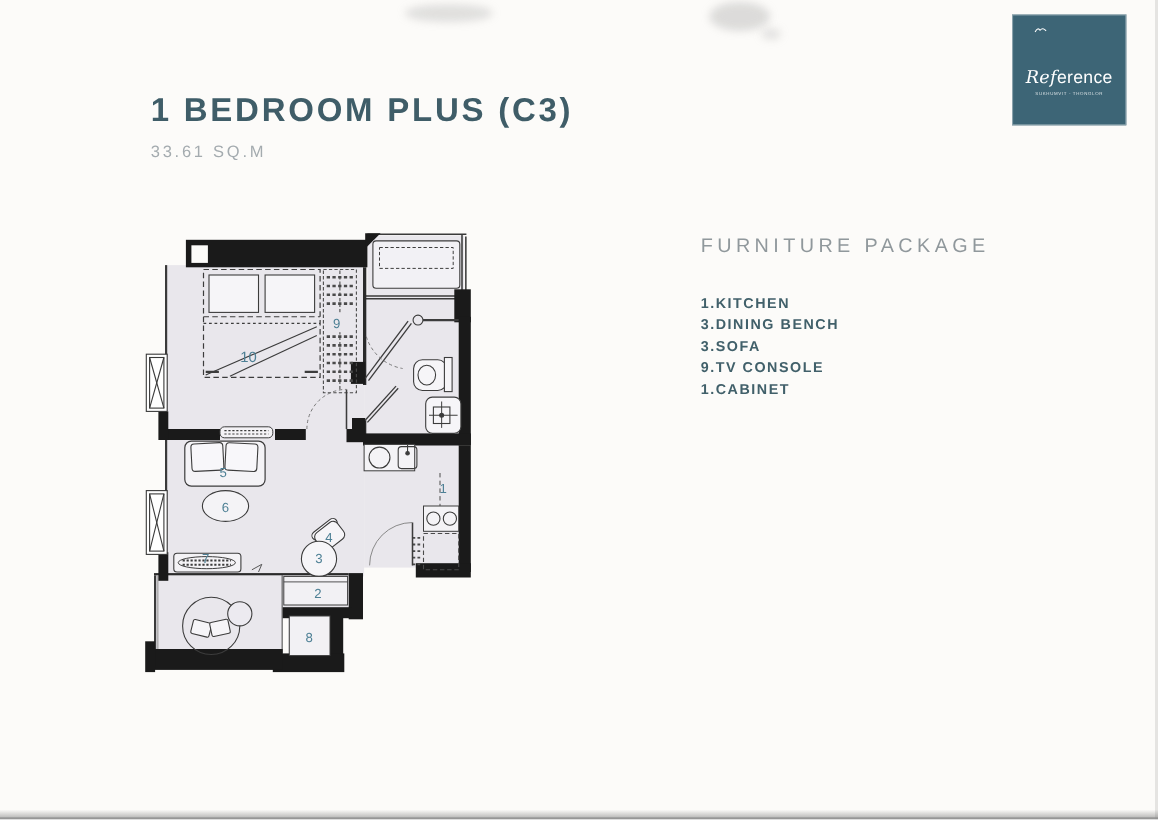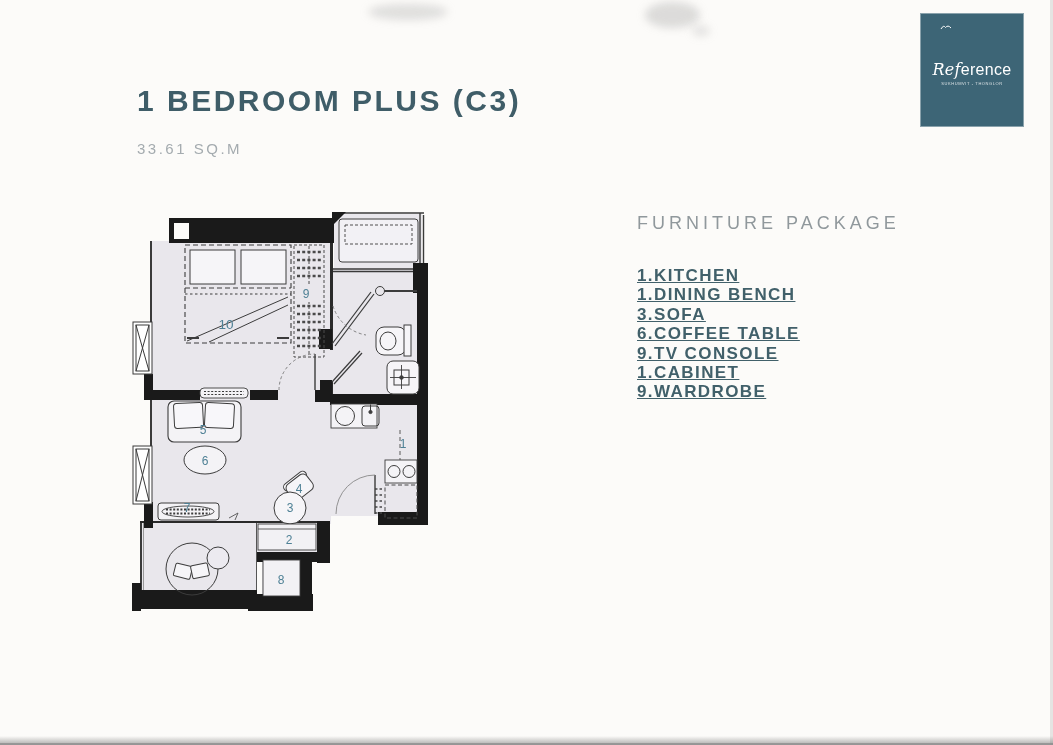--- a/index.html
+++ b/index.html
@@ -5,36 +5,36 @@
   :root{
     --title:#3f5d68; --subtitle:#a4abaf; --heading:#90989c; --list-text:#41606a;
     --plan-number:#4e8095; --wall:#1a1a1a; --floor:#e9e7ec; --logo-bg:#3d6576;
   }
   html,body{margin:0;padding:0;background:#e8e8e8;}
   .page{position:relative;width:1053px;height:745px;background:#fcfbf9;overflow:hidden;
         font-family:"Liberation Sans","DejaVu Sans",sans-serif;}
   
   .title-block{position:absolute;left:137px;top:84px;}
   .page-title{font-size:30px;font-weight:700;letter-spacing:2.5px;color:var(--title);}
-  .page-area{margin-top:22px;font-size:15px;font-weight:500;letter-spacing:2.5px;color:var(--subtitle);}
-  
-  .logo{position:absolute;left:920px;top:13px;width:104px;height:114px;background:var(--logo-bg);
+  .page-area{margin-top:12px;font-size:15px;font-weight:500;letter-spacing:2.5px;color:var(--subtitle);}
+  
+  .logo{position:absolute;left:920px;top:13px;width:104px;height:101px;background:var(--logo-bg);
         box-shadow:0 0 0 1px rgba(255,255,255,.4) inset;}
   .logo-inner{position:absolute;left:0;right:0;top:47px;text-align:center;color:#fff;}
   .logo-brand{font-size:16px;letter-spacing:.3px;}
   .logo-brand .ref{font-family:"DejaVu Serif","Liberation Serif",serif;font-style:italic;}
   .logo-brand .rest{font-family:"Liberation Sans",sans-serif;font-weight:300;}
   .logo-tagline{margin-top:2px;font-size:4px;letter-spacing:.6px;opacity:.8;}
   .logo-bird{position:absolute;left:20px;top:11px;}
   
   .furniture{position:absolute;left:637px;top:213px;}
   .furniture-heading{font-size:18px;font-weight:500;letter-spacing:4px;color:var(--heading);text-align:right;}
   .furniture-list{margin-top:32px;}
-  .furniture-item{font-size:17px;font-weight:600;letter-spacing:1.4px;color:var(--list-text);
-                  height:19.4px;line-height:19.4px;white-space:pre;text-decoration:underline;}
+  .furniture-item{font-size:13px;font-weight:600;letter-spacing:1.4px;color:var(--list-text);
+                  height:19.4px;line-height:19.4px;white-space:pre;}
   
   .plan-wrap{position:absolute;left:129px;top:208px;width:302px;height:407px;}
   svg .num{font-family:"Liberation Sans","DejaVu Sans",sans-serif;font-size:12px;font-weight:500;
            fill:var(--plan-number);text-anchor:middle;}
   svg .num-big{font-size:13.5px;}
   
   .smudge{position:absolute;border-radius:50%;filter:blur(4px);pointer-events:none;}
   .scan-bottom{position:absolute;left:0;right:0;bottom:0;height:9px;
       background:linear-gradient(to bottom,rgba(120,120,120,0),rgba(105,105,105,.55));}
   .scan-bottom-line{position:absolute;left:0;right:0;bottom:0;height:2px;background:#8f8f8f;opacity:.8;}
@@ -62,26 +62,24 @@
     <div class="logo-inner">
       <div class="logo-brand"><span class="ref">Ref</span><span class="rest">erence</span></div>
       <div class="logo-tagline">SUKHUMVIT - THONGLOR</div>
     </div>
   </div>
 
   <div class="furniture">
     <div class="furniture-heading">FURNITURE PACKAGE</div>
     <div class="furniture-list">
       <div class="furniture-item">1.KITCHEN</div>
-      <div class="furniture-item">1.DINING BENCH</div>
+      <div class="furniture-item">3.DINING BENCH</div>
       <div class="furniture-item">3.SOFA</div>
-      <div class="furniture-item">6.COFFEE TABLE</div>
       <div class="furniture-item">9.TV CONSOLE</div>
       <div class="furniture-item">1.CABINET</div>
-      <div class="furniture-item">9.WARDROBE</div>
     </div>
   </div>
 
   <div class="plan-wrap">
   <svg width="302" height="407" viewBox="0 0 302 407">
 
     <g>
       <rect x="22" y="33" width="180" height="160" fill="var(--floor)"></rect>
       <rect x="22" y="186" width="180" height="130" fill="var(--floor)"></rect>
       <rect x="202" y="60" width="86" height="128" fill="var(--floor)"></rect>

